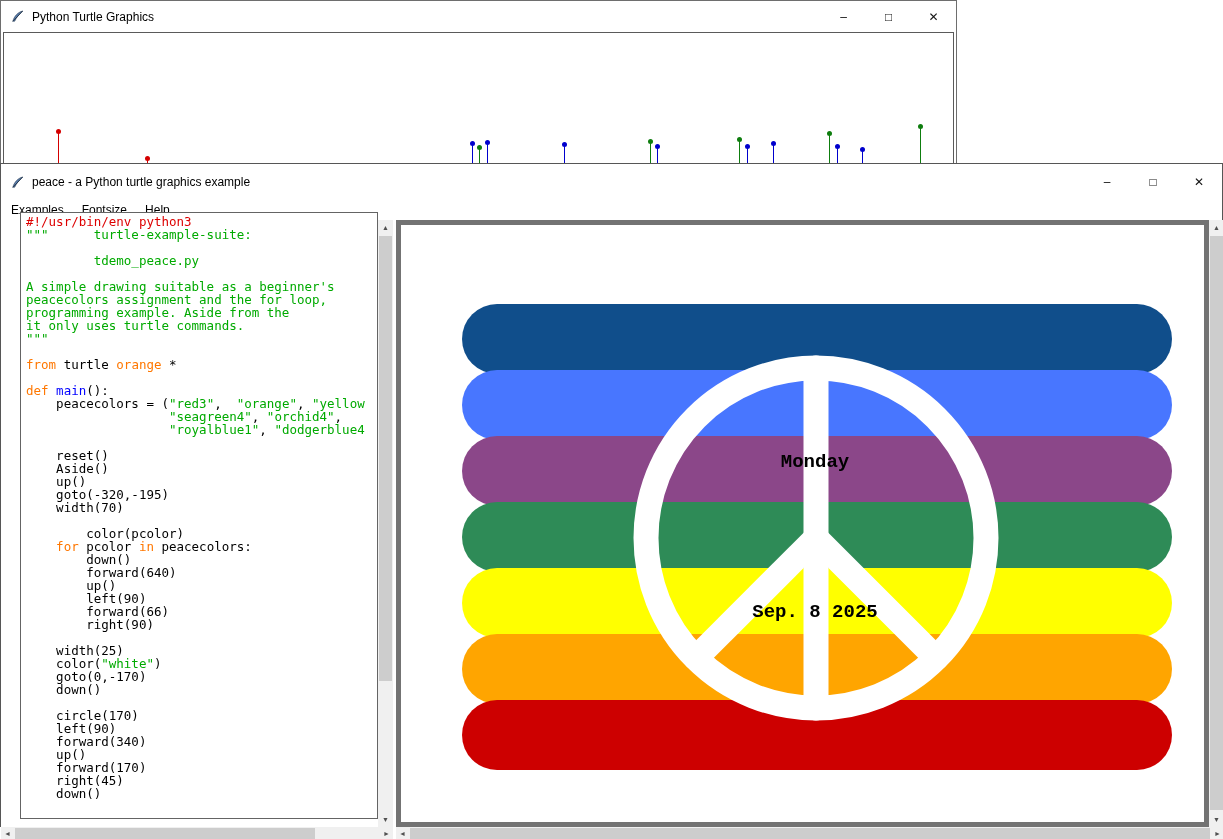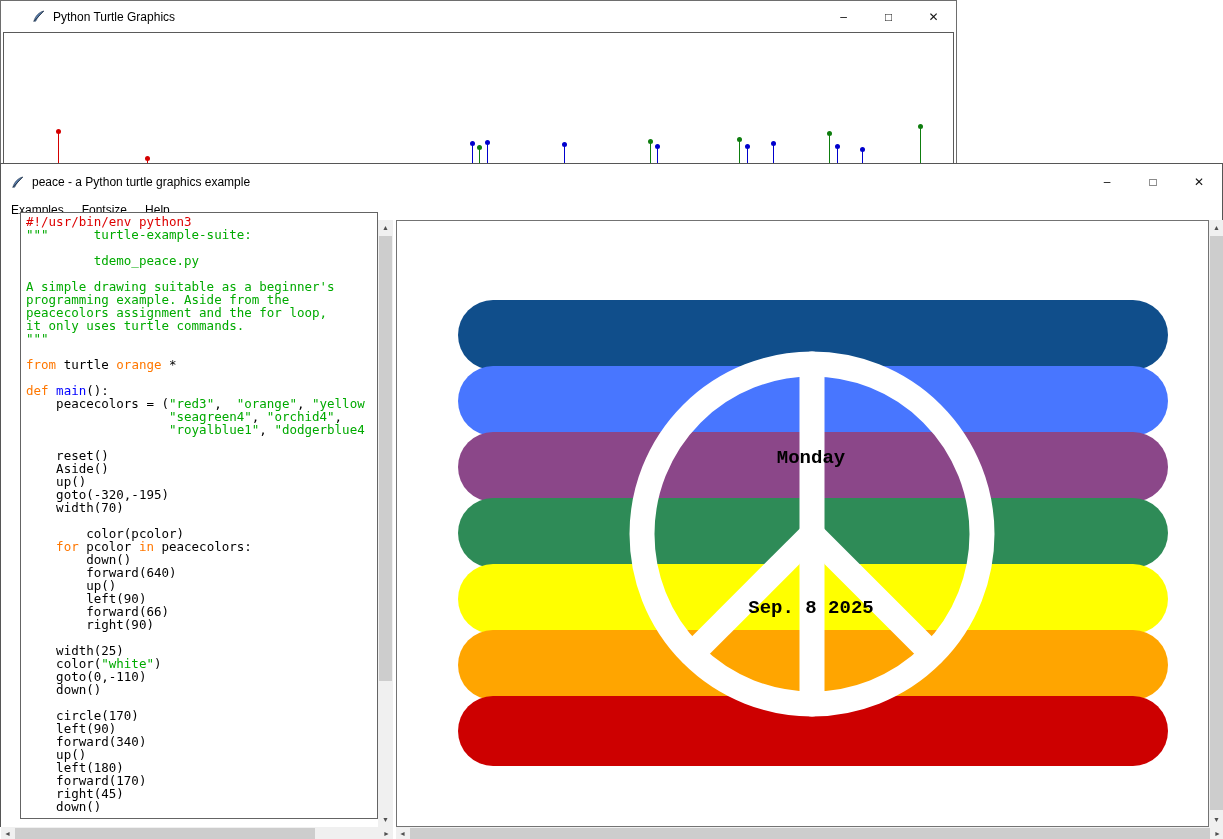--- a/index.html
+++ b/index.html
@@ -13,21 +13,21 @@
   
   .titlebar { display:flex; align-items:center; background:#ffffff; font-size:12px; }
   .win-icon { margin:0 7px 0 9px; display:flex; align-items:center; }
   .title-text { white-space:nowrap; }
   .caption { margin-left:auto; display:flex; height:100%; }
   .cap-btn { width:46px; height:100%; display:flex; align-items:center; justify-content:center;
              font-size:12px; color:#111; cursor:default; }
 
   
   #back-window { left:0; top:0; width:957px; height:700px; border:1px solid #6e6e6e; }
-  #back-window .titlebar { height:31px;padding-left:21px; }
+  #back-window .titlebar { height:31px; }
   #back-window .cap-btn { width:45px; }
   #back-canvas { position:absolute; left:2px; top:31px; width:951px; height:665px;
                  background:#fff; border:1px solid #5a5a5a; }
   .tree-dot  { position:absolute; width:5px; height:5px; border-radius:50%; }
   .tree-stem { position:absolute; width:1px; }
 
   
   #front-window { left:0; top:163px; width:1223px; height:664px; border:1px solid #565656; border-bottom:none; }
   #front-window .titlebar { height:36px; }
   #menubar { height:20px; display:flex; align-items:center; background:#fff; font-size:12px; padding-left:1px; }
@@ -40,21 +40,21 @@
                font-size:12.5px; line-height:13px; }
   .code-line { white-space:pre; height:13px; }
   .tok-p { color:var(--tok-p,#000); }
   .tok-c { color:var(--tok-c,#dd0000); }
   .tok-k { color:var(--tok-k,#ff7700); }
   .tok-d { color:var(--tok-d,#0000ff); }
   .tok-s { color:var(--tok-s,#00aa00); }
 
   
   #canvas-pane { position:absolute; left:395px; top:56px; width:813px; height:607px;
-                 background:#fff; border:1px solid #737373; overflow:hidden; }
+                 background:#fff; border:5px solid #737373; overflow:hidden; }
   .stripe { position:absolute; }
   #peace-svg { position:absolute; left:0; top:0; }
   .canvas-label { position:absolute; transform:translate(-50%,-50%);
                   font-family:"Liberation Mono", monospace; font-weight:bold;
                   font-size:19px; color:#000; white-space:nowrap; }
 
   
   .scrollbar { position:absolute; background:#f0f0f0; }
   #code-vscroll   { left:377px; top:56px;  width:15px; height:607px; }
   #canvas-vscroll { left:1208px; top:56px; width:15px; height:607px; }
@@ -141,22 +141,22 @@
     </div>
 
   <div id="code-pane">
     <div id="code-text">
         <div class="code-line"><span class="tok-c">#!/usr/bin/env python3</span></div>
         <div class="code-line"><span class="tok-s">"""      turtle-example-suite:</span></div>
         <div class="code-line">&nbsp;</div>
         <div class="code-line"><span class="tok-s">         tdemo_peace.py</span></div>
         <div class="code-line">&nbsp;</div>
         <div class="code-line"><span class="tok-s">A simple drawing suitable as a beginner's</span></div>
+        <div class="code-line"><span class="tok-s">peacecolors assignment and the for loop,</span></div>
         <div class="code-line"><span class="tok-s">programming example. Aside from the</span></div>
-        <div class="code-line"><span class="tok-s">peacecolors assignment and the for loop,</span></div>
         <div class="code-line"><span class="tok-s">it only uses turtle commands.</span></div>
         <div class="code-line"><span class="tok-s">"""</span></div>
         <div class="code-line">&nbsp;</div>
         <div class="code-line"><span class="tok-k">from</span><span class="tok-p"> turtle </span><span class="tok-k">orange</span><span class="tok-p"> *</span></div>
         <div class="code-line">&nbsp;</div>
         <div class="code-line"><span class="tok-k">def</span><span class="tok-p"> </span><span class="tok-d">main</span><span class="tok-p">():</span></div>
         <div class="code-line"><span class="tok-p">    peacecolors = (</span><span class="tok-s">"red3"</span><span class="tok-p">,  </span><span class="tok-s">"orange"</span><span class="tok-p">, </span><span class="tok-s">"yellow</span></div>
         <div class="code-line"><span class="tok-p">                   </span><span class="tok-s">"seagreen4"</span><span class="tok-p">, </span><span class="tok-s">"orchid4"</span><span class="tok-p">,</span></div>
         <div class="code-line"><span class="tok-p">                   </span><span class="tok-s">"royalblue1"</span><span class="tok-p">, </span><span class="tok-s">"dodgerblue4</span></div>
         <div class="code-line">&nbsp;</div>
@@ -170,28 +170,27 @@
         <div class="code-line"><span class="tok-p">    </span><span class="tok-k">for</span><span class="tok-p"> pcolor </span><span class="tok-k">in</span><span class="tok-p"> peacecolors:</span></div>
         <div class="code-line"><span class="tok-p">        down()</span></div>
         <div class="code-line"><span class="tok-p">        forward(640)</span></div>
         <div class="code-line"><span class="tok-p">        up()</span></div>
         <div class="code-line"><span class="tok-p">        left(90)</span></div>
         <div class="code-line"><span class="tok-p">        forward(66)</span></div>
         <div class="code-line"><span class="tok-p">        right(90)</span></div>
         <div class="code-line">&nbsp;</div>
         <div class="code-line"><span class="tok-p">    width(25)</span></div>
         <div class="code-line"><span class="tok-p">    color(</span><span class="tok-s">"white"</span><span class="tok-p">)</span></div>
-        <div class="code-line"><span class="tok-p">    goto(0,-110)</span></div>
+        <div class="code-line"><span class="tok-p">    goto(0,-170)</span></div>
         <div class="code-line"><span class="tok-p">    down()</span></div>
         <div class="code-line">&nbsp;</div>
         <div class="code-line"><span class="tok-p">    circle(170)</span></div>
         <div class="code-line"><span class="tok-p">    left(90)</span></div>
         <div class="code-line"><span class="tok-p">    forward(340)</span></div>
         <div class="code-line"><span class="tok-p">    up()</span></div>
-        <div class="code-line"><span class="tok-p">    left(180)</span></div>
         <div class="code-line"><span class="tok-p">    forward(170)</span></div>
         <div class="code-line"><span class="tok-p">    right(45)</span></div>
         <div class="code-line"><span class="tok-p">    down()</span></div>
       </div>
   </div>
 
   <div class="scrollbar vertical" id="code-vscroll">
     <div class="sb-arrow" style="top:0">▲</div>
     <div class="sb-thumb" style="left:1px; width:13px; top:16px; height:445px;"></div>
     <div class="sb-arrow" style="bottom:0">▼</div>

